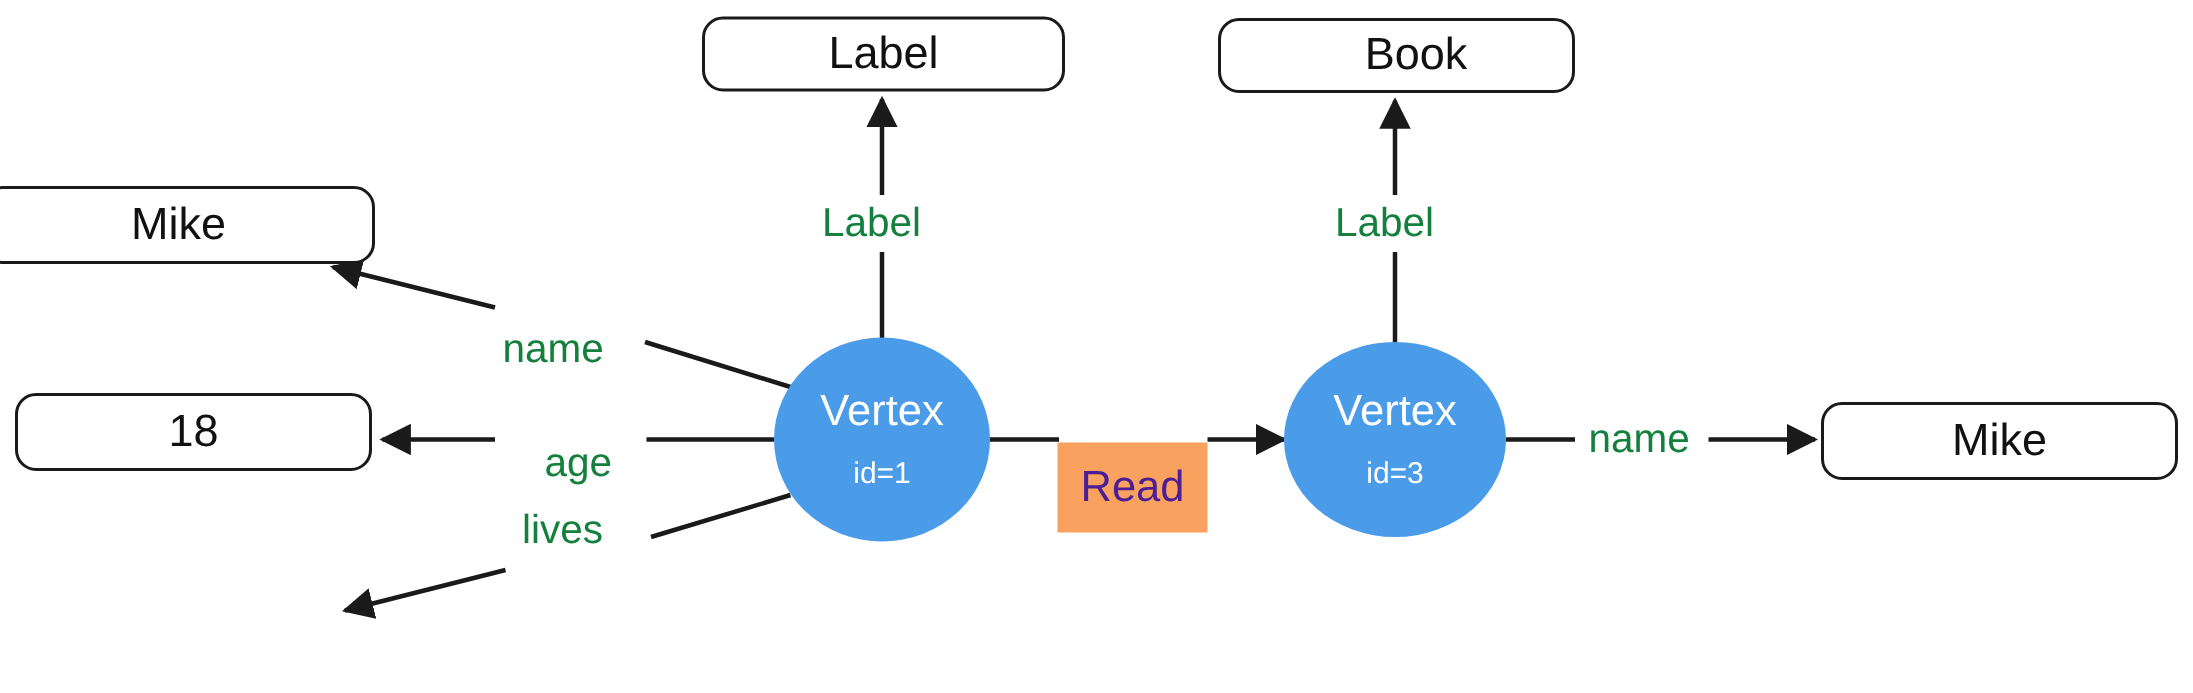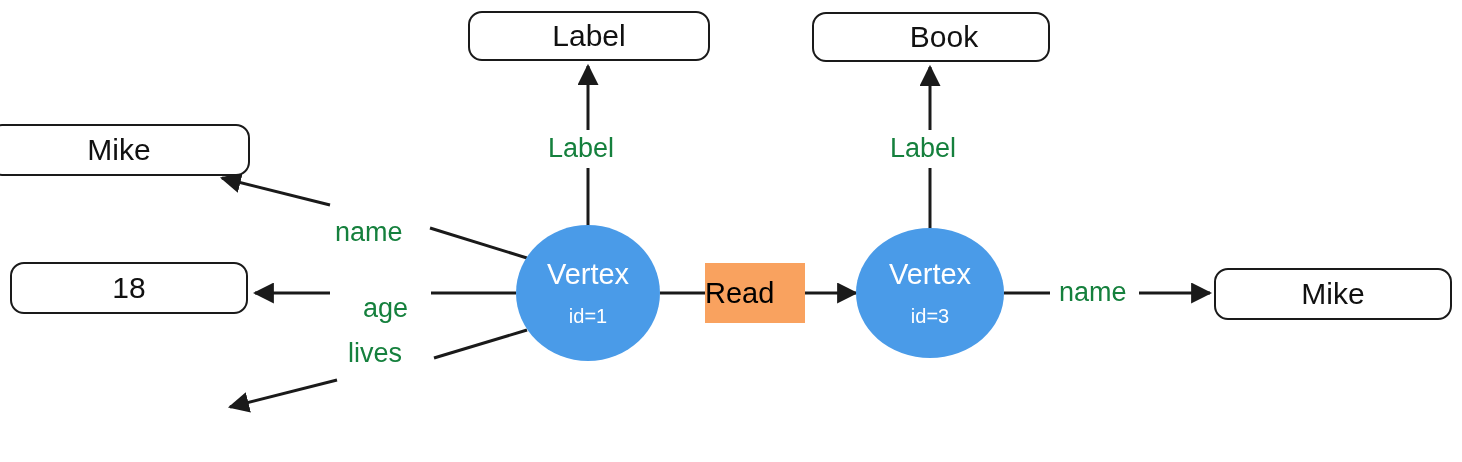--- a/index.html
+++ b/index.html
@@ -54,24 +54,25 @@
   }
   .vertex .v-id {
     font-size: 20px;
     line-height: 1.05;
     margin-top: 16px;
   }
   .opbox {
     position: absolute;
     display: flex;
     align-items: center;
-    justify-content: flex-start;
-    color: #000000;
+    justify-content: center;
+    color: #4c1d95;
     font-size: 29px;
     font-family: "Liberation Sans", sans-serif;
+    margin-top: 32px;
   }
   .edge-label {
     position: absolute;
     color: #15803d;
     font-size: 27px;
     line-height: 1;
     font-family: "Liberation Sans", sans-serif;
     background: #ffffff;
     padding: 0 4px;
     white-space: nowrap;

